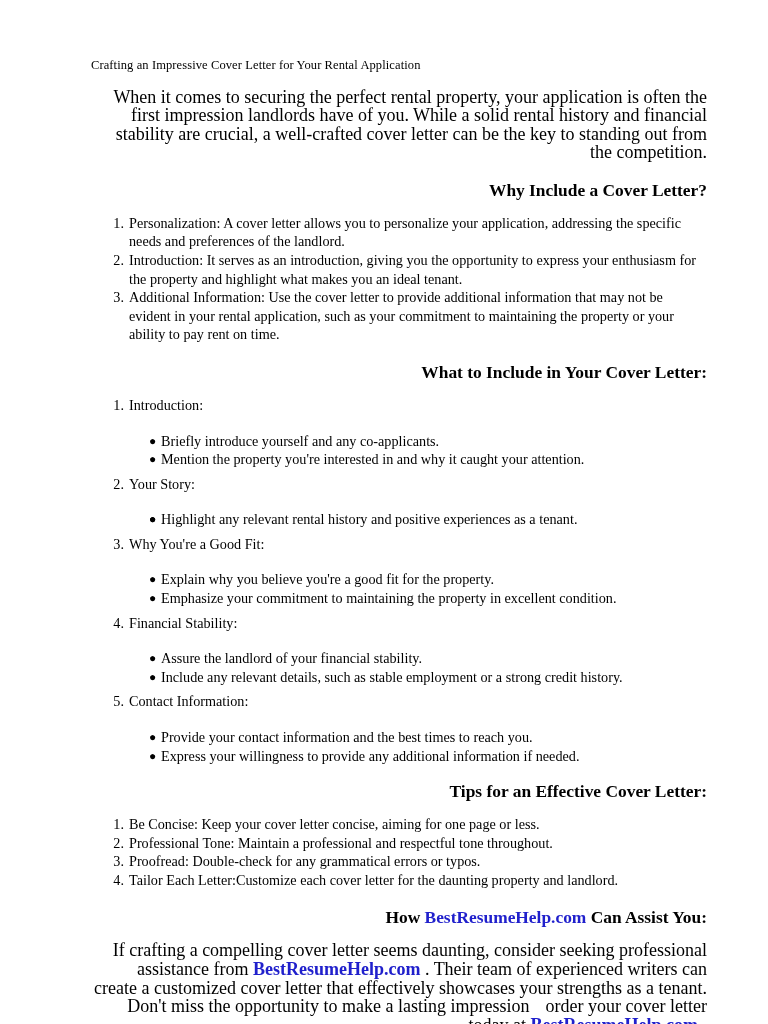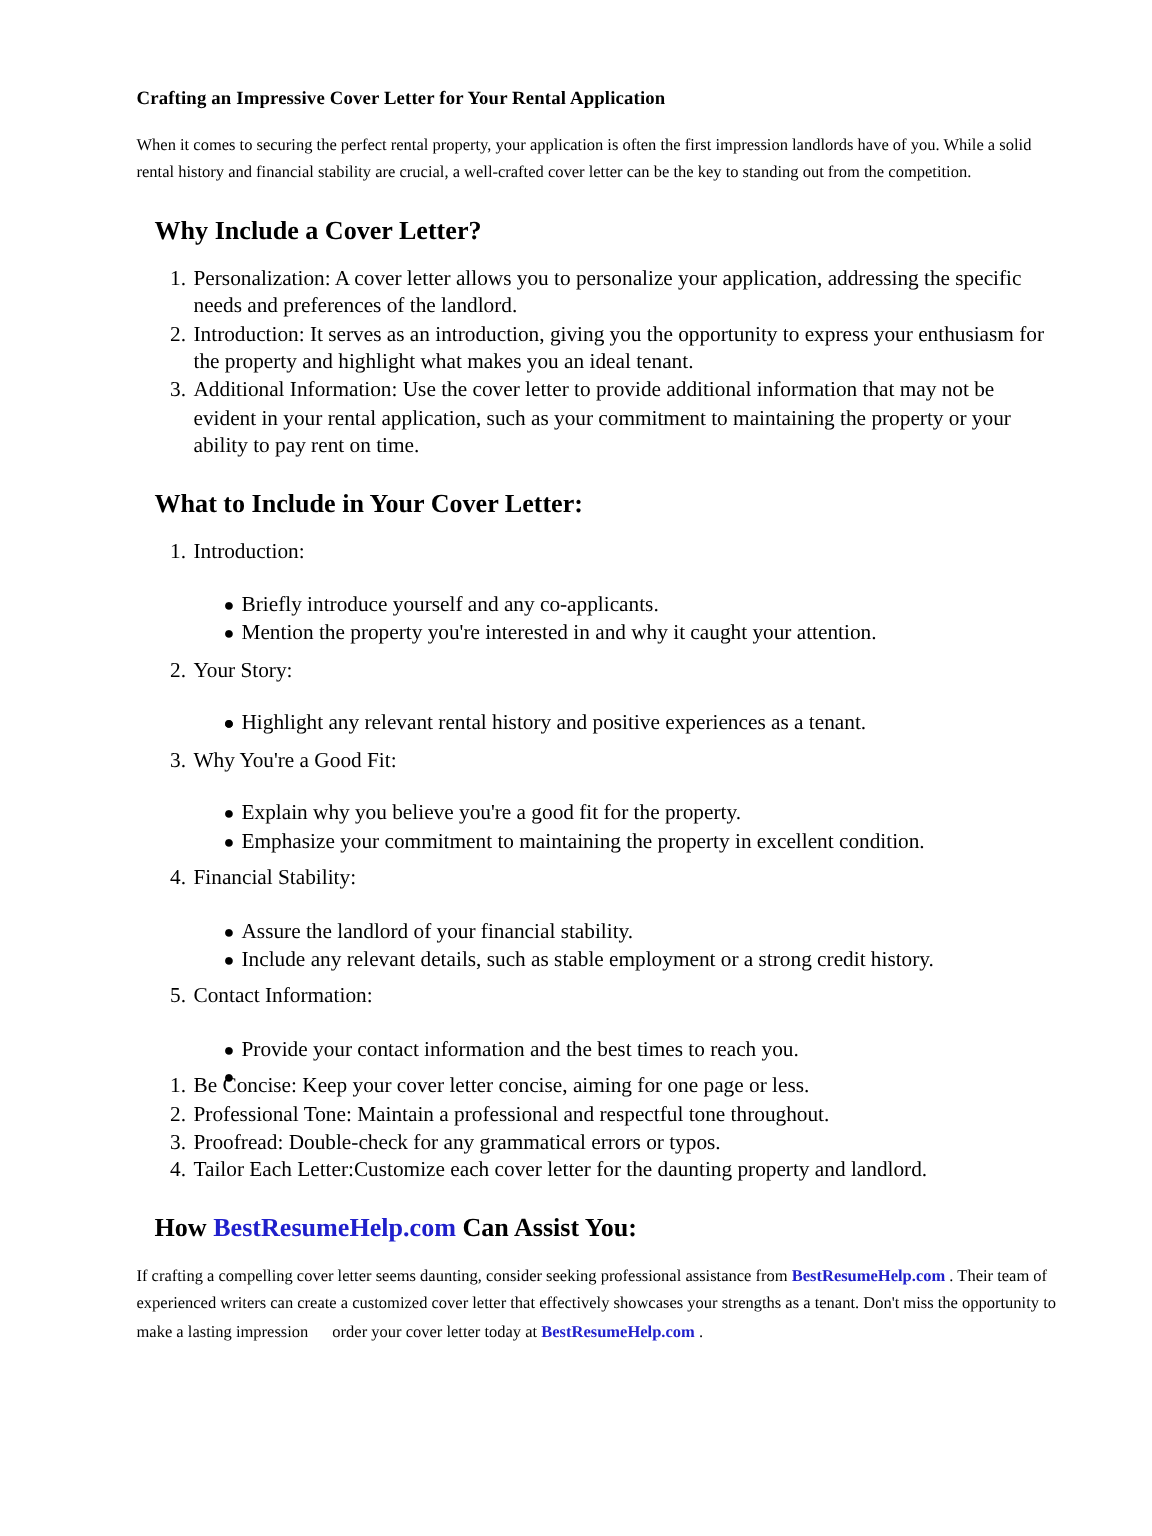--- a/index.html
+++ b/index.html
@@ -18,40 +18,41 @@
     position: relative;
     width: 768px;
     height: 1024px;
     box-sizing: border-box;
     padding: 58px 61px 0 91px;
   }
 
   
   .doc-title {
     font-size: 12.5px;
-    font-weight: bold;
+    font-weight: normal;
     line-height: 1.25;
     margin: 0 0 14px 0;
     letter-spacing: 0.1px;
   }
 
   
   .para {
-    font-size: 11px;
+    font-size: 18px;
     line-height: 18.6px;
     margin: 0 0 14px 0;
-    text-align: left;
+    text-align: right;
   }
 
   
   .section-heading {
     font-size: 17.4px;
     font-weight: bold;
     line-height: 1.2;
-    margin: 18px 0 13px 12px;
+    margin: 18px 0 13px 0;
+    text-align: right;
   }
   .section-heading.tight-top { margin-top: 16px; }
 
   
   ol.num-list {
     list-style: none;
     margin: 0;
     padding: 0;
   }
   ol.num-list > li {
@@ -172,26 +173,27 @@
         <li><span class="dot">●</span><span>Assure the landlord of your financial stability.</span></li>
         <li><span class="dot">●</span><span>Include any relevant details, such as stable employment or a strong credit history.</span></li>
       </ul>
     </li>
 
     <li class="has-sub">
       <span class="marker">5.</span>
         <span class="item-head lead">Contact Information:</span>
       <ul class="bullet-list">
         <li><span class="dot">●</span><span>Provide your contact information and the best times to reach you.</span></li>
-        <li><span class="dot">●</span></li>
+        <li><span class="dot">●</span><span>Express your willingness to provide any additional information if needed.</span></li>
       </ul>
     </li>
 
   </ol>
 
+  <h2 class="section-heading tight-top">Tips for an Effective Cover Letter:</h2>
 
   <ol class="num-list">
     <li>
       <span class="marker">1.</span><span class="lead">Be Concise:</span><span> Keep your cover letter concise, aiming for one page or less.</span>
     </li>
     <li>
       <span class="marker">2.</span><span class="lead">Professional Tone:</span><span> Maintain a professional and respectful tone throughout.</span>
     </li>
     <li>
       <span class="marker">3.</span><span class="lead">Proofread:</span><span> Double-check for any grammatical errors or typos.</span>

